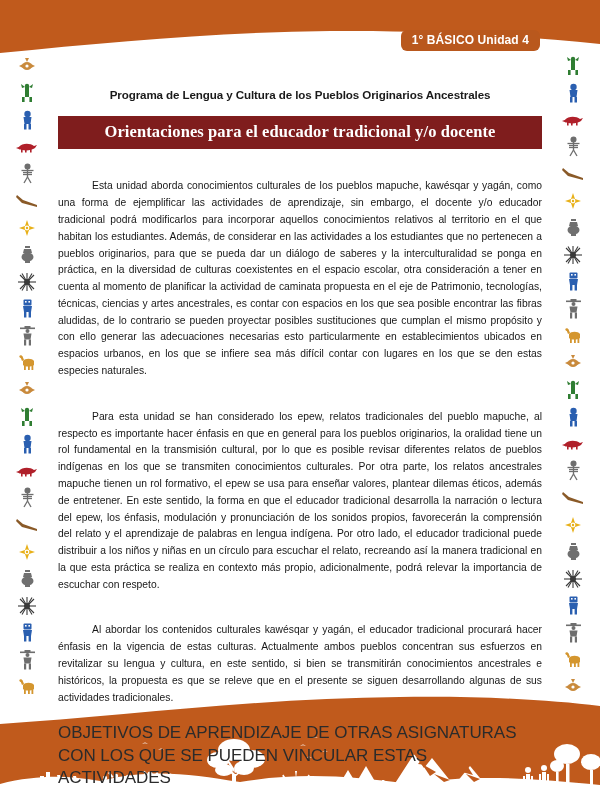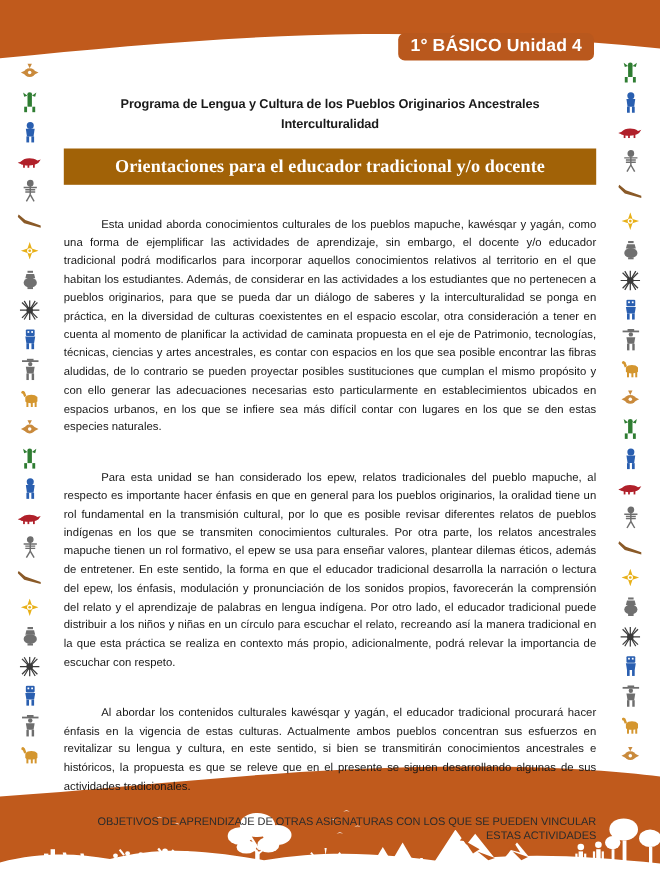--- a/index.html
+++ b/index.html
@@ -35,21 +35,21 @@
   .top-band svg { display: block; width: 600px; height: 62px; }
 
   
   .unit-badge {
     position: absolute;
     top: 30px;
     right: 60px;
     z-index: 5;
     background: #b9581d;
     color: #ffffff;
-    font-size: 16px;
+    font-size: 12px;
     font-weight: bold;
     letter-spacing: .1px;
     padding: 4px 11px 5px 11px;
     border-radius: 6px;
     white-space: nowrap;
     line-height: 1;
   }
 
   
   .rail {
@@ -91,21 +91,21 @@
     font-size: 11.6px;
     font-weight: bold;
     color: #1a1a1a;
     line-height: 1.58;
     margin-top: 24px;
     letter-spacing: -0.1px;
   }
 
   .section-banner {
     margin: 12px 0 0 0;
-    background: #a16207;
+    background: #7f1d1d;
     color: #ffffff;
     text-align: center;
     font-family: "Liberation Serif", serif;
     font-weight: bold;
     font-size: 16.5px;
     letter-spacing: .1px;
     padding: 7px 6px 8px 6px;
     line-height: 1.1;
   }
 
@@ -115,24 +115,24 @@
     text-align: justify;
     text-justify: inter-word;
     line-height: 1.63;
     text-indent: 34px;
     margin-top: 29px;
     letter-spacing: .01px;
   }
 
   .oa-heading {
     margin-top: 16px;
-    font-size: 10px;
+    font-size: 17px;
     color: #2b2b2b;
     line-height: 1.32;
-    text-align: right;
+    text-align: left;
     letter-spacing: -0.05px;
   }
 
   
   .bottom-band {
     position: absolute;
     left: 0;
     bottom: 0;
     width: 600px;
     height: 112px;
@@ -684,21 +684,20 @@
             <circle cx="10" cy="9" r="1.6" fill="#fff"></circle>
           </g>
         </svg>
     </div>
   </div>
 
   <div class="content">
 
     <div class="doc-title">
       <div>Programa de Lengua y Cultura de los Pueblos Originarios Ancestrales</div>
-      <div>Interculturalidad</div>
     </div>
 
     <div class="section-banner">Orientaciones para el educador tradicional y/o docente</div>
 
     <p class="para">Esta unidad aborda conocimientos culturales de los pueblos mapuche, kawésqar y yagán, como una forma de ejemplificar las actividades de aprendizaje, sin embargo, el docente y/o educador tradicional podrá modificarlos para incorporar aquellos conocimientos relativos al territorio en el que habitan los estudiantes. Además, de considerar en las actividades a los estudiantes que no pertenecen a pueblos originarios, para que se pueda dar un diálogo de saberes y la interculturalidad se ponga en práctica, en la diversidad de culturas coexistentes en el espacio escolar, otra consideración a tener en cuenta al momento de planificar la actividad de caminata propuesta en el eje de Patrimonio, tecnologías, técnicas, ciencias y artes ancestrales, es contar con espacios en los que sea posible encontrar las fibras aludidas, de lo contrario se pueden proyectar posibles sustituciones que cumplan el mismo propósito y con ello generar las adecuaciones necesarias esto particularmente en establecimientos ubicados en espacios urbanos, en los que se infiere sea más difícil contar con lugares en los que se den estas especies naturales.</p>
     <p class="para">Para esta unidad se han considerado los epew, relatos tradicionales del pueblo mapuche, al respecto es importante hacer énfasis en que en general para los pueblos originarios, la oralidad tiene un rol fundamental en la transmisión cultural, por lo que es posible revisar diferentes relatos de pueblos indígenas en los que se transmiten conocimientos culturales. Por otra parte, los relatos ancestrales mapuche tienen un rol formativo, el epew se usa para enseñar valores, plantear dilemas éticos, además de entretener. En este sentido, la forma en que el educador tradicional desarrolla la narración o lectura del epew, los énfasis, modulación y pronunciación de los sonidos propios, favorecerán la comprensión del relato y el aprendizaje de palabras en lengua indígena. Por otro lado, el educador tradicional puede distribuir a los niños y niñas en un círculo para escuchar el relato, recreando así la manera tradicional en la que esta práctica se realiza en contexto más propio, adicionalmente, podrá relevar la importancia de escuchar con respeto.</p>
     <p class="para">Al abordar los contenidos culturales kawésqar y yagán, el educador tradicional procurará hacer énfasis en la vigencia de estas culturas. Actualmente ambos pueblos concentran sus esfuerzos en revitalizar su lengua y cultura, en este sentido, si bien se transmitirán conocimientos ancestrales e históricos, la propuesta es que se releve que en el presente se siguen desarrollando algunas de sus actividades tradicionales.</p>
 
     <div class="oa-heading">OBJETIVOS DE APRENDIZAJE DE OTRAS ASIGNATURAS CON LOS QUE SE PUEDEN VINCULAR ESTAS ACTIVIDADES</div>
   </div>

